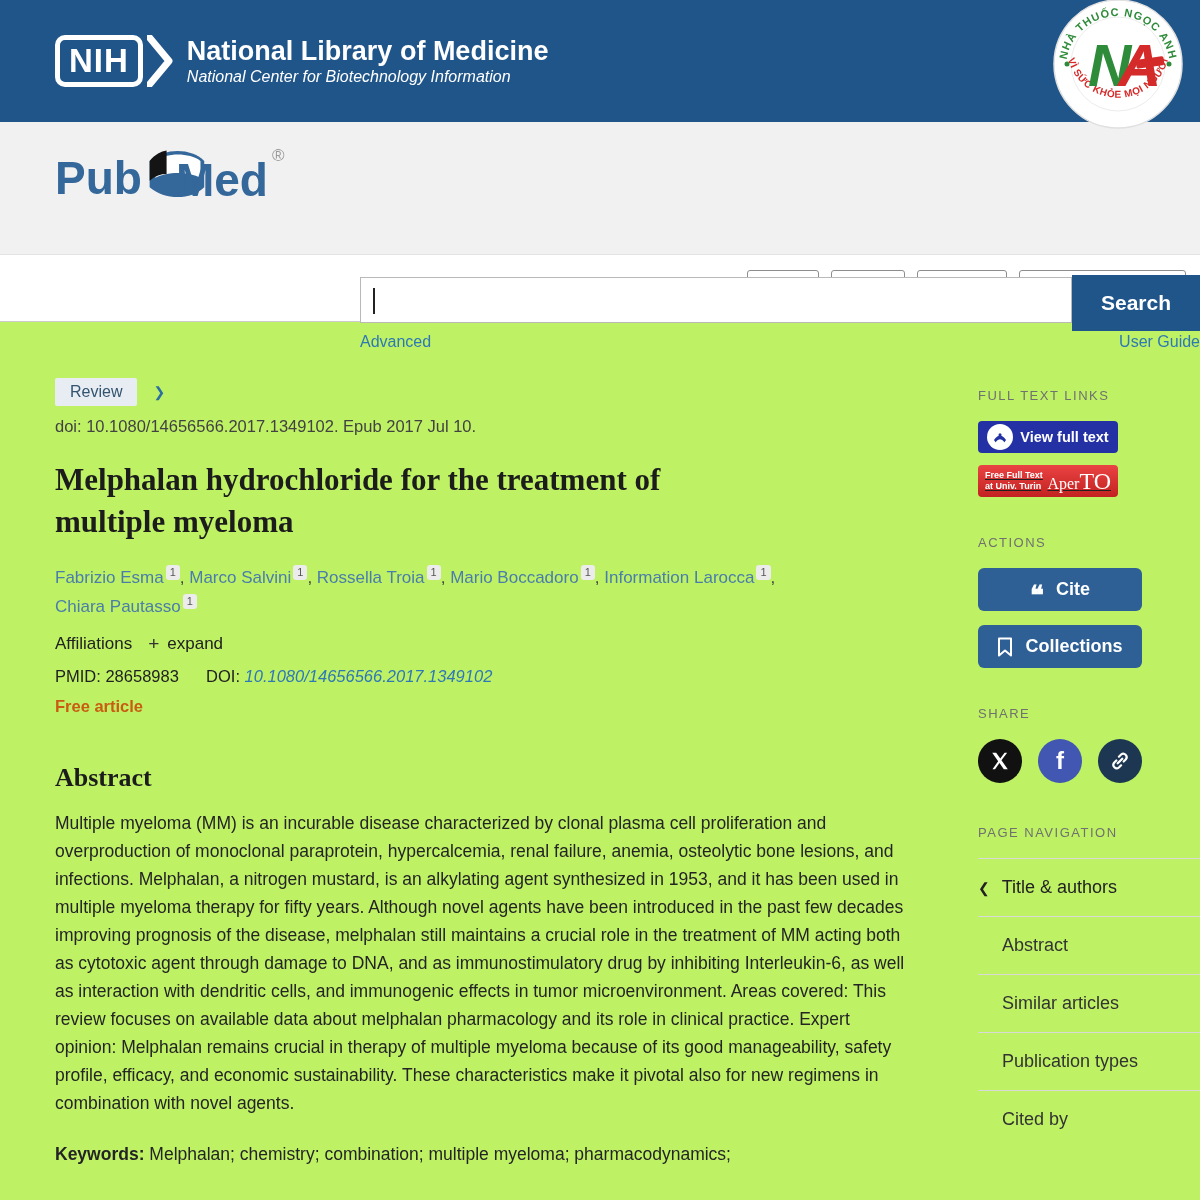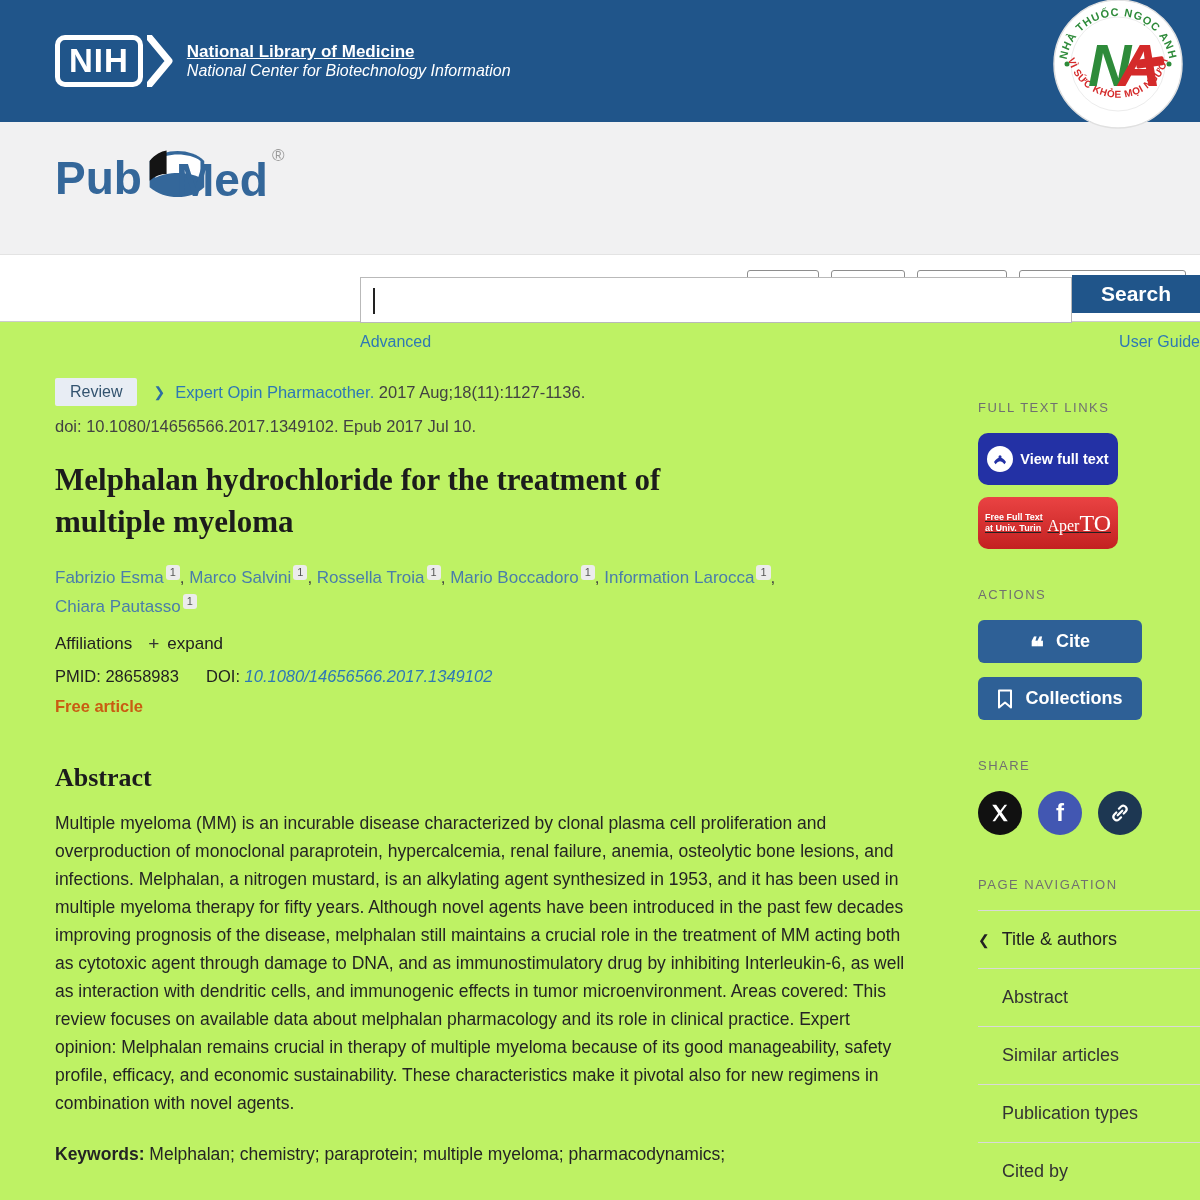--- a/index.html
+++ b/index.html
@@ -6,38 +6,38 @@
   html,body { width:1200px; height:1200px; }
   body { font-family:"Liberation Sans",sans-serif; background:#fff; color:#212121; overflow:hidden; }
   .page { position:relative; width:1200px; height:1200px; background:#bef264; }
 
   
   .nih-header { height:122px; background:#20558a; display:flex; align-items:center; padding-left:55px; }
   .nih-lockup { display:flex; align-items:center; gap:14px; }
   .nih-logo { display:flex; align-items:center; }
   .nih-box { border:5px solid #fff; border-radius:10px; padding:2px 9px; color:#fff; font-weight:bold; font-size:33px; letter-spacing:1px; }
   .nih-chevron { margin-left:4px; }
-  .nih-text .org { color:#fff; font-size:17px; font-weight:bold; line-height:1.15;text-decoration:underline; }
+  .nih-text .org { color:#fff; font-size:27px; font-weight:bold; line-height:1.15; }
   .nih-text .suborg { color:#fff; font-size:16px; font-style:italic; }
 
   
   .na-badge { position:absolute; top:-2px; right:16px; width:132px; height:132px; z-index:50; }
 
   
   .search-band { height:133px; background:#f1f1f2; position:relative; border-bottom:1px solid #e3e3e3; }
   .pubmed-logo { position:absolute; left:55px; top:26px; display:flex; align-items:flex-start; }
   .pub-word, .med-word { color:#34679a; font-weight:bold; font-size:46px; line-height:60px; }
   .book { position:relative; width:64px; height:62px; margin:0 -4px 0 2px; top:-4px; }
   .med-word { margin-left:-28px; position:relative; z-index:2; top:2px; }
   .reg-mark { color:#9a9a9a; font-size:17px; margin-left:4px; position:relative; top:-2px; }
   .search-row { position:absolute; left:360px; top:153px; width:840px; height:50px; display:flex; }
   .search-input-wrap { position:relative; width:712px; height:46px; margin-top:2px; background:#fff; border:1px solid #b9b9b9; }
   .search-input { width:100%; height:100%; border:none; outline:none; font-size:18px; padding:0 12px; background:transparent; }
   .text-cursor { position:absolute; left:12px; top:10px; width:1.5px; height:26px; background:#222; }
-  .search-btn { width:128px; height:38px; background:#20558a; color:#fff; font-weight:bold; font-size:21px; border:none; cursor:pointer; font-family:inherit; }
+  .search-btn { width:128px; height:56px; background:#20558a; color:#fff; font-weight:bold; font-size:21px; border:none; cursor:pointer; font-family:inherit; }
   .links-row { position:absolute; left:360px; top:211px; width:840px; display:flex; justify-content:space-between; }
   .band-link { color:#2e78b5; font-size:16px; text-decoration:none; cursor:pointer; }
 
   
   .toolbar { height:67px; background:#fff; border-bottom:1px solid #ccc; display:flex; align-items:center; justify-content:flex-end; gap:12px; padding-right:14px; }
   .tb-btn { height:37px; background:#fff; border:1px solid #8d8d8d; border-radius:3px; color:#1f1f1f; font-size:15.5px; padding:0 17px; display:flex; align-items:center; gap:9px; cursor:pointer; font-family:inherit; }
   .gear { font-size:19px; line-height:1; }
 
   
   .main { position:absolute; left:55px; top:378px; width:865px; }
@@ -57,23 +57,23 @@
   .ids-row { margin-top:12px; font-size:16.5px; color:#212121; }
   .ids-row .gap { display:inline-block; width:18px; }
   .doi-link { color:#2e78b5; cursor:pointer;font-style:italic; }
   .free-article { margin-top:11px; color:#c95c12; font-weight:bold; font-size:16.5px; }
   .abs-heading { font-family:"Liberation Serif",serif; font-weight:bold; font-size:26px; color:#1c1c1c; margin-top:47px; }
   .abs-text { margin-top:16px; font-size:17.5px; line-height:28px; color:#242424; width:860px; }
   .keywords { margin-top:27px; font-size:17.5px; color:#242424; }
   .keywords b { font-weight:bold; }
 
   
-  .sidebar { position:absolute; left:978px; top:400px; width:222px; }
+  .sidebar { position:absolute; left:978px; top:388px; width:222px; }
   .sb-label { color:#707070; font-size:13px; letter-spacing:1.5px; margin-bottom:18px; }
-  .ft-btn { width:140px; height:52px; border-radius:10px; display:flex; align-items:center; justify-content:center; cursor:pointer; margin-bottom:12px; }
+  .ft-btn { width:140px; height:32px; border-radius:4px; display:flex; align-items:center; justify-content:center; cursor:pointer; margin-bottom:12px; }
   .vft { background:#2331a5; gap:7px; }
   .vft-icon { width:26px; height:26px; background:#fff; border-radius:50%; display:flex; align-items:center; justify-content:center; }
   .vft-label { color:#fff; font-weight:bold; font-size:14.5px; }
   .aperto { background:linear-gradient(#ea4343,#c32121); padding:8px 7px; justify-content:space-between;text-decoration:underline; }
   .aperto-left { color:#fff; font-size:9px; font-weight:bold; line-height:1.25; }
   .aperto-brand { color:#fff; font-family:"Liberation Serif",serif; }
   .aperto-brand .a1 { font-size:16px; }
   .aperto-brand .a2 { font-size:24px; }
   .sb-section { margin-top:38px; }
   .action-btn { width:164px; height:43px; background:#2e6096; border-radius:6px; color:#fff; display:flex; align-items:center; justify-content:center; gap:12px; font-weight:bold; font-size:18px; cursor:pointer; margin-bottom:14px; border:none; font-family:inherit; }
@@ -172,24 +172,20 @@
     <button class="tb-btn">
       <span>Display options</span>
       <span class="gear">⚙</span>
     </button>
   </div>
 
   <main class="main">
     <div class="meta-row">
       <span class="badge-review">Review</span>
       <span class="meta-chev">❯</span>
-      <span>
-        <a class="journal-link">Expert Opin Pharmacother.</a>
-        <span class="cite-text">2017 Aug;18(11):1127-1136.</span>
-      </span>
     </div>
     <div class="doi-line">doi: 10.1080/14656566.2017.1349102. Epub 2017 Jul 10.</div>
 
     <h1 class="art-title">
       <span>Melphalan hydrochloride for the treatment of</span><br>
       <span>multiple myeloma</span>
     </h1>
 
     <div class="authors">
       <a class="author-link">Fabrizio Esma</a><span class="sup-box">1</span><span>, </span>
@@ -213,21 +209,21 @@
       <span>DOI:</span>
       <a class="doi-link">10.1080/14656566.2017.1349102</a>
     </div>
 
     <div class="free-article">Free article</div>
 
     <h2 class="abs-heading">Abstract</h2>
     <p class="abs-text">Multiple myeloma (MM) is an incurable disease characterized by clonal plasma cell proliferation and overproduction of monoclonal paraprotein, hypercalcemia, renal failure, anemia, osteolytic bone lesions, and infections. Melphalan, a nitrogen mustard, is an alkylating agent synthesized in 1953, and it has been used in multiple myeloma therapy for fifty years. Although novel agents have been introduced in the past few decades improving prognosis of the disease, melphalan still maintains a crucial role in the treatment of MM acting both as cytotoxic agent through damage to DNA, and as immunostimulatory drug by inhibiting Interleukin-6, as well as interaction with dendritic cells, and immunogenic effects in tumor microenvironment. Areas covered: This review focuses on available data about melphalan pharmacology and its role in clinical practice. Expert opinion: Melphalan remains crucial in therapy of multiple myeloma because of its good manageability, safety profile, efficacy, and economic sustainability. These characteristics make it pivotal also for new regimens in combination with novel agents.</p>
 
     <p class="keywords">
-      <b>Keywords:</b><span> Melphalan; chemistry; paraprotein; multiple myeloma; pharmacodynamics;</span>
+      <b>Keywords:</b><span> Melphalan; chemistry; combination; multiple myeloma; pharmacodynamics;</span>
     </p>
   </main>
 
   <aside class="sidebar">
 
     <div class="sb-label">FULL TEXT LINKS</div>
 
     <div class="ft-btn vft">
       <span class="vft-icon">
         <svg width="18" height="18" viewBox="0 0 24 24">

